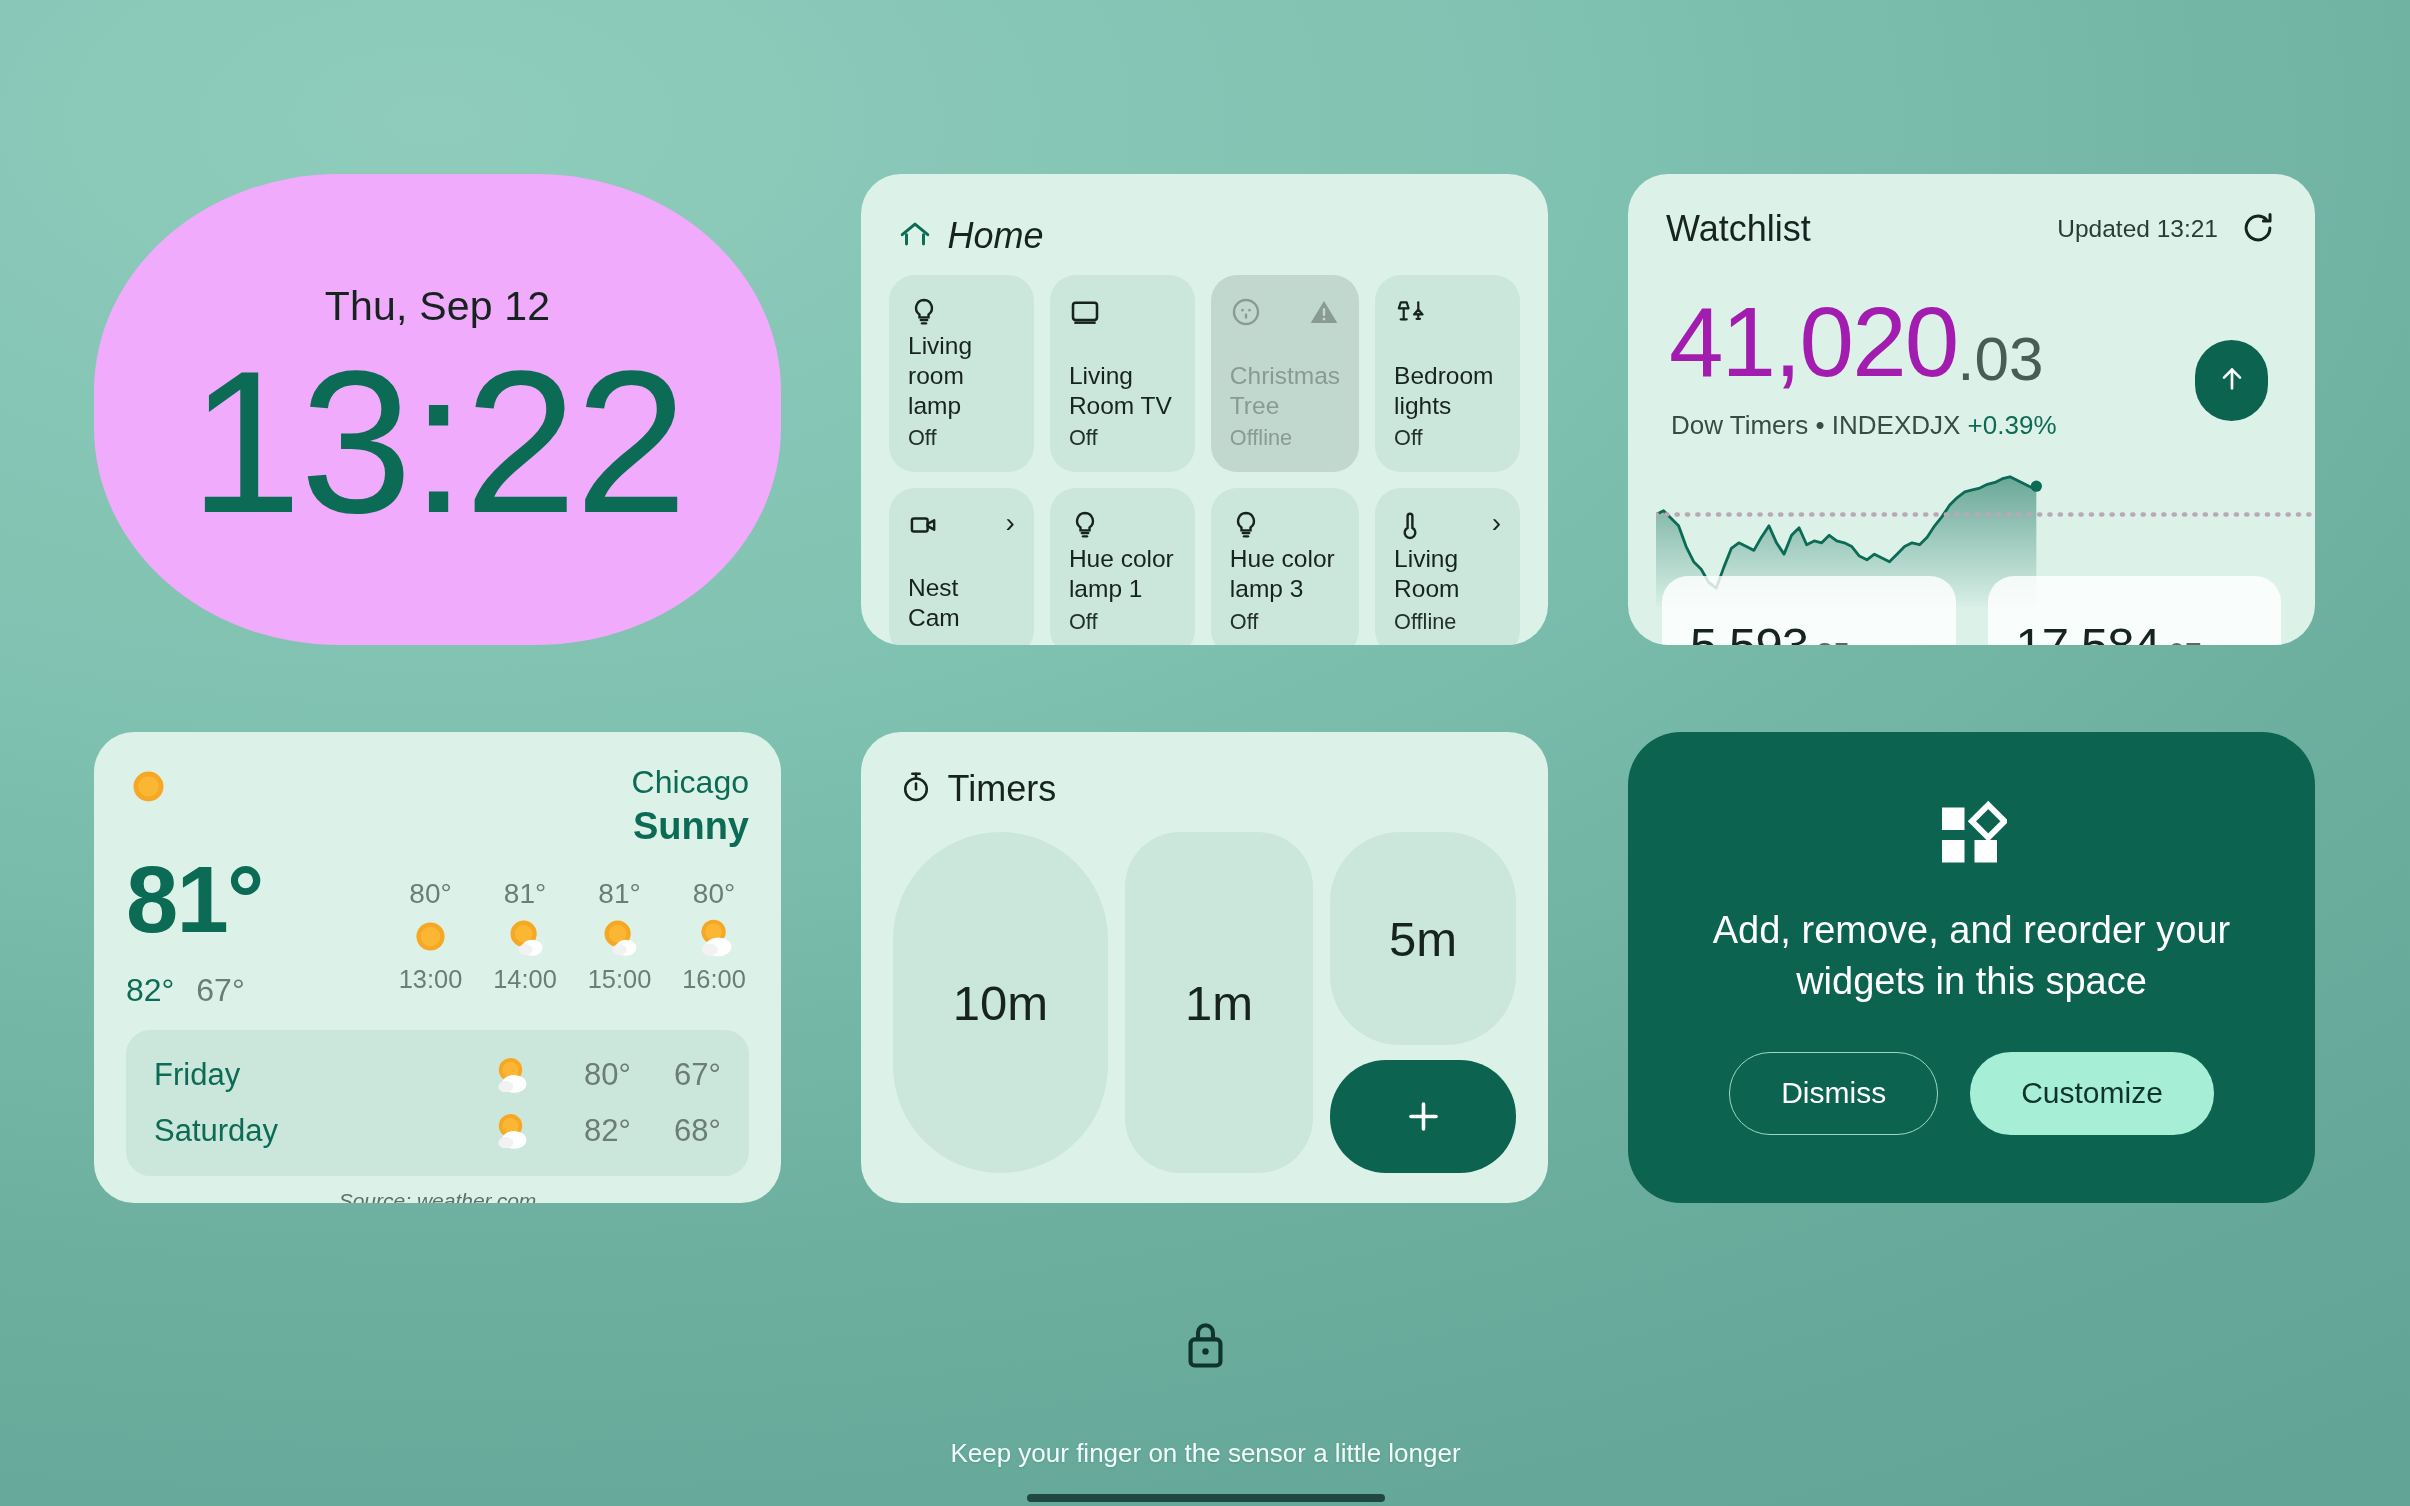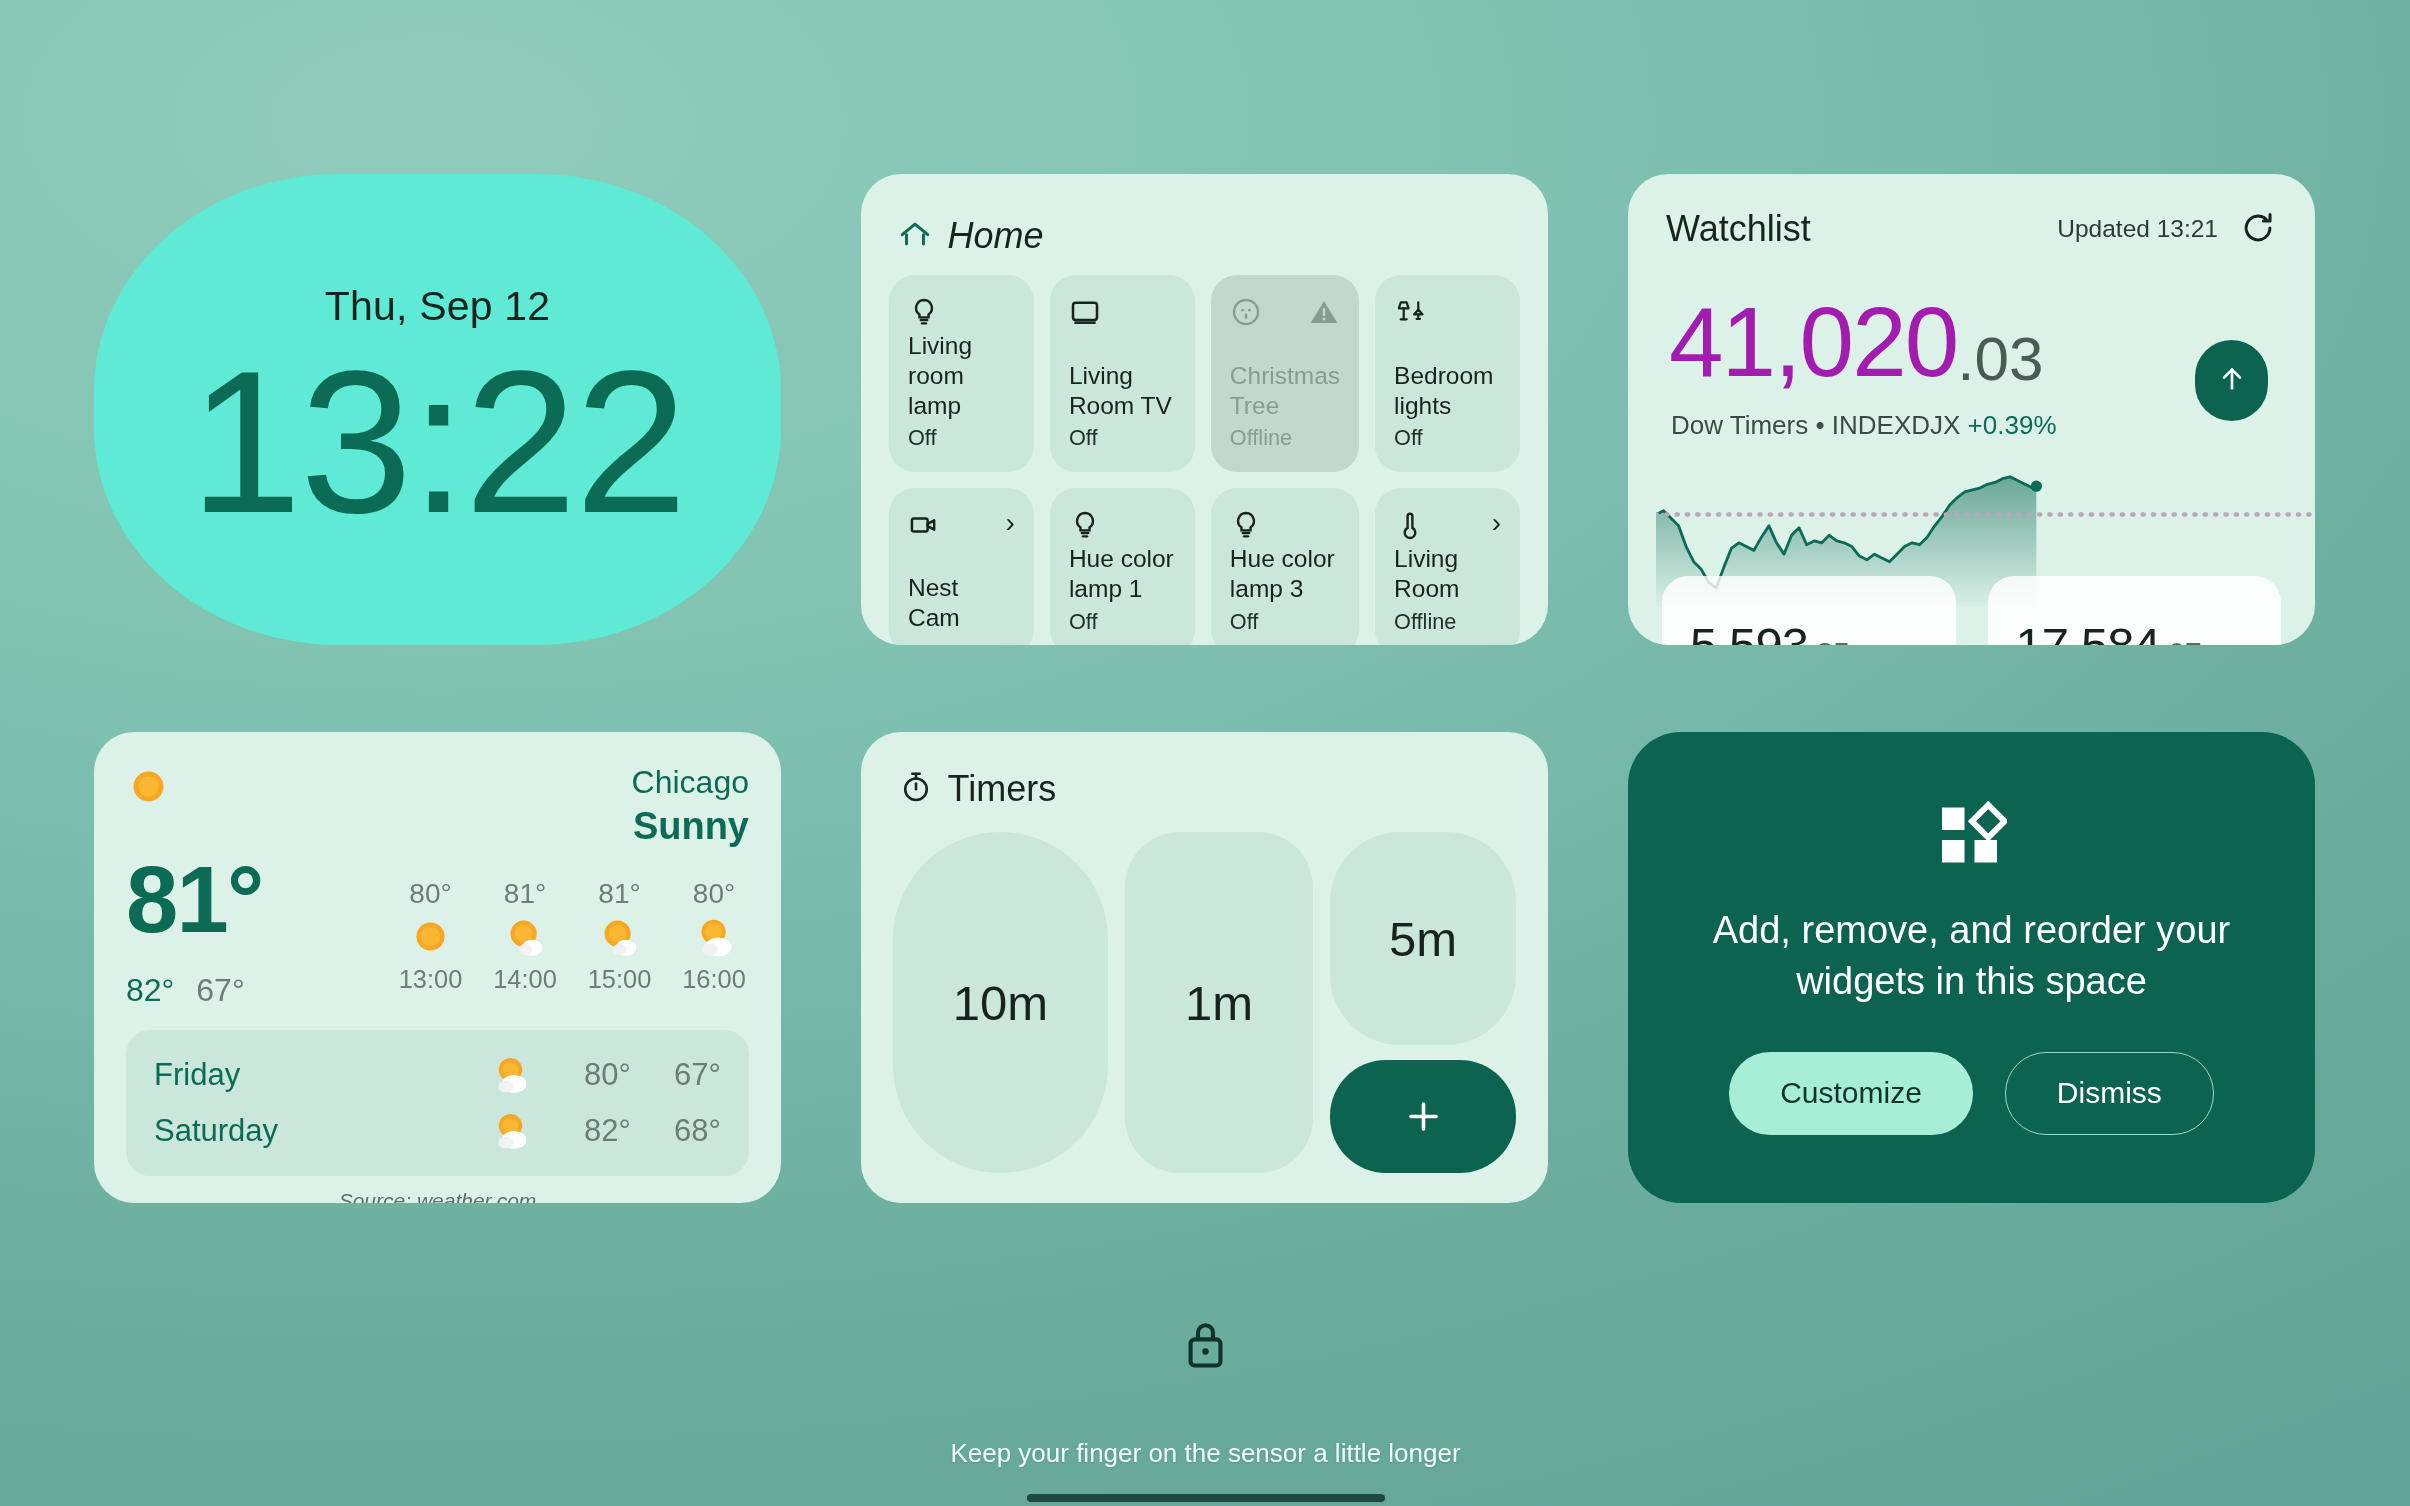--- a/index.html
+++ b/index.html
@@ -28,21 +28,21 @@
 
   .widget {
     background: #DCF2E9;
     border-radius: 40px;
     position: relative;
     overflow: hidden;
   }
 
   
   .clock {
-    background: #5eead4;
+    background: #f0abfc;
     border-radius: 245px / 217px;
     display: flex; flex-direction: column;
     align-items: center; justify-content: center;
     gap: 14px;
   }
   .clock-date {
     font-size: 41px;
     color: #17231F;
     letter-spacing: 0.2px;
     margin-bottom: 5.6px;
@@ -580,22 +580,22 @@
     <span>
       <svg width="70" height="70" viewBox="0 0 28 28" fill="#FFFFFF">
         <rect x="2" y="3" width="9" height="9"></rect>
         <path d="M20.5 2 L27 8.5 L20.5 15 L14 8.5 Z" fill="none" stroke="#FFFFFF" stroke-width="2.4"></path>
         <rect x="2" y="16" width="9" height="9"></rect>
         <rect x="15" y="16" width="9" height="9"></rect>
       </svg>
     </span>
     <div class="promo-text">Add, remove, and reorder your widgets in this space</div>
     <div class="promo-btns">
+      <div class="btn btn-outline">Dismiss</div>
       <div class="btn btn-filled">Customize</div>
-      <div class="btn btn-outline">Dismiss</div>
     </div>
   </div>
 
 </div>
 
 <div class="lock-wrap">
   <span>
     <svg width="53" height="56" viewBox="0 0 28 30" fill="none" stroke="#10332B" stroke-width="2.2" stroke-linejoin="round">
       <rect x="6" y="12" width="16" height="14" rx="2.2"></rect>
       <path d="M10 12V8.4a4 4 0 0 1 8 0V12"></path>

